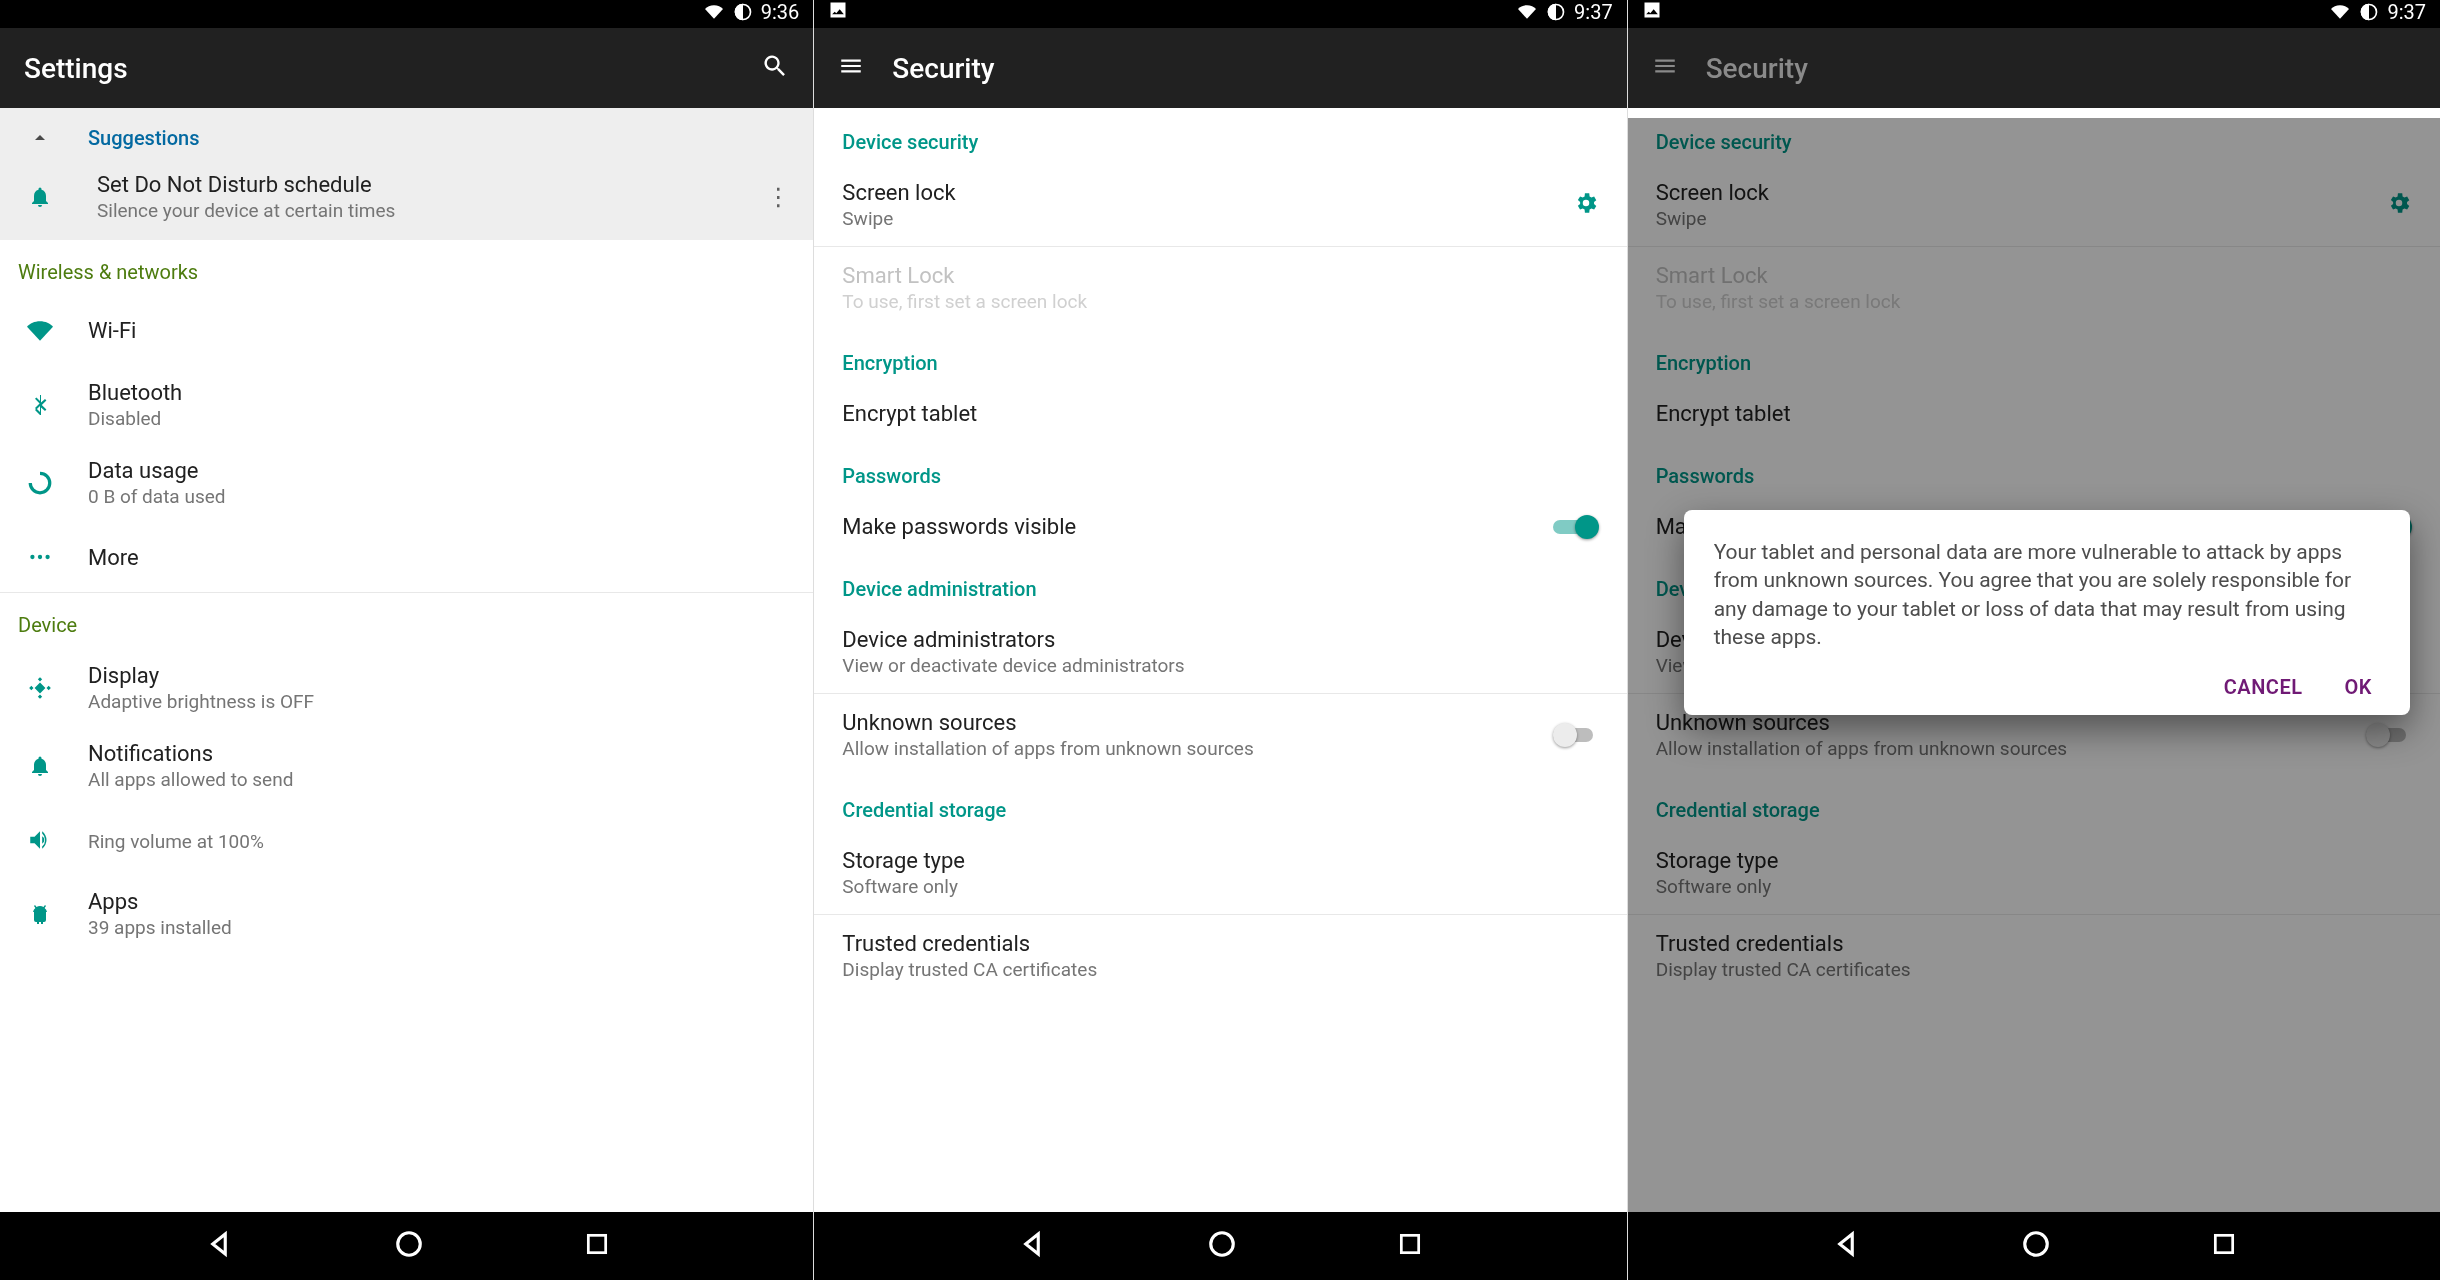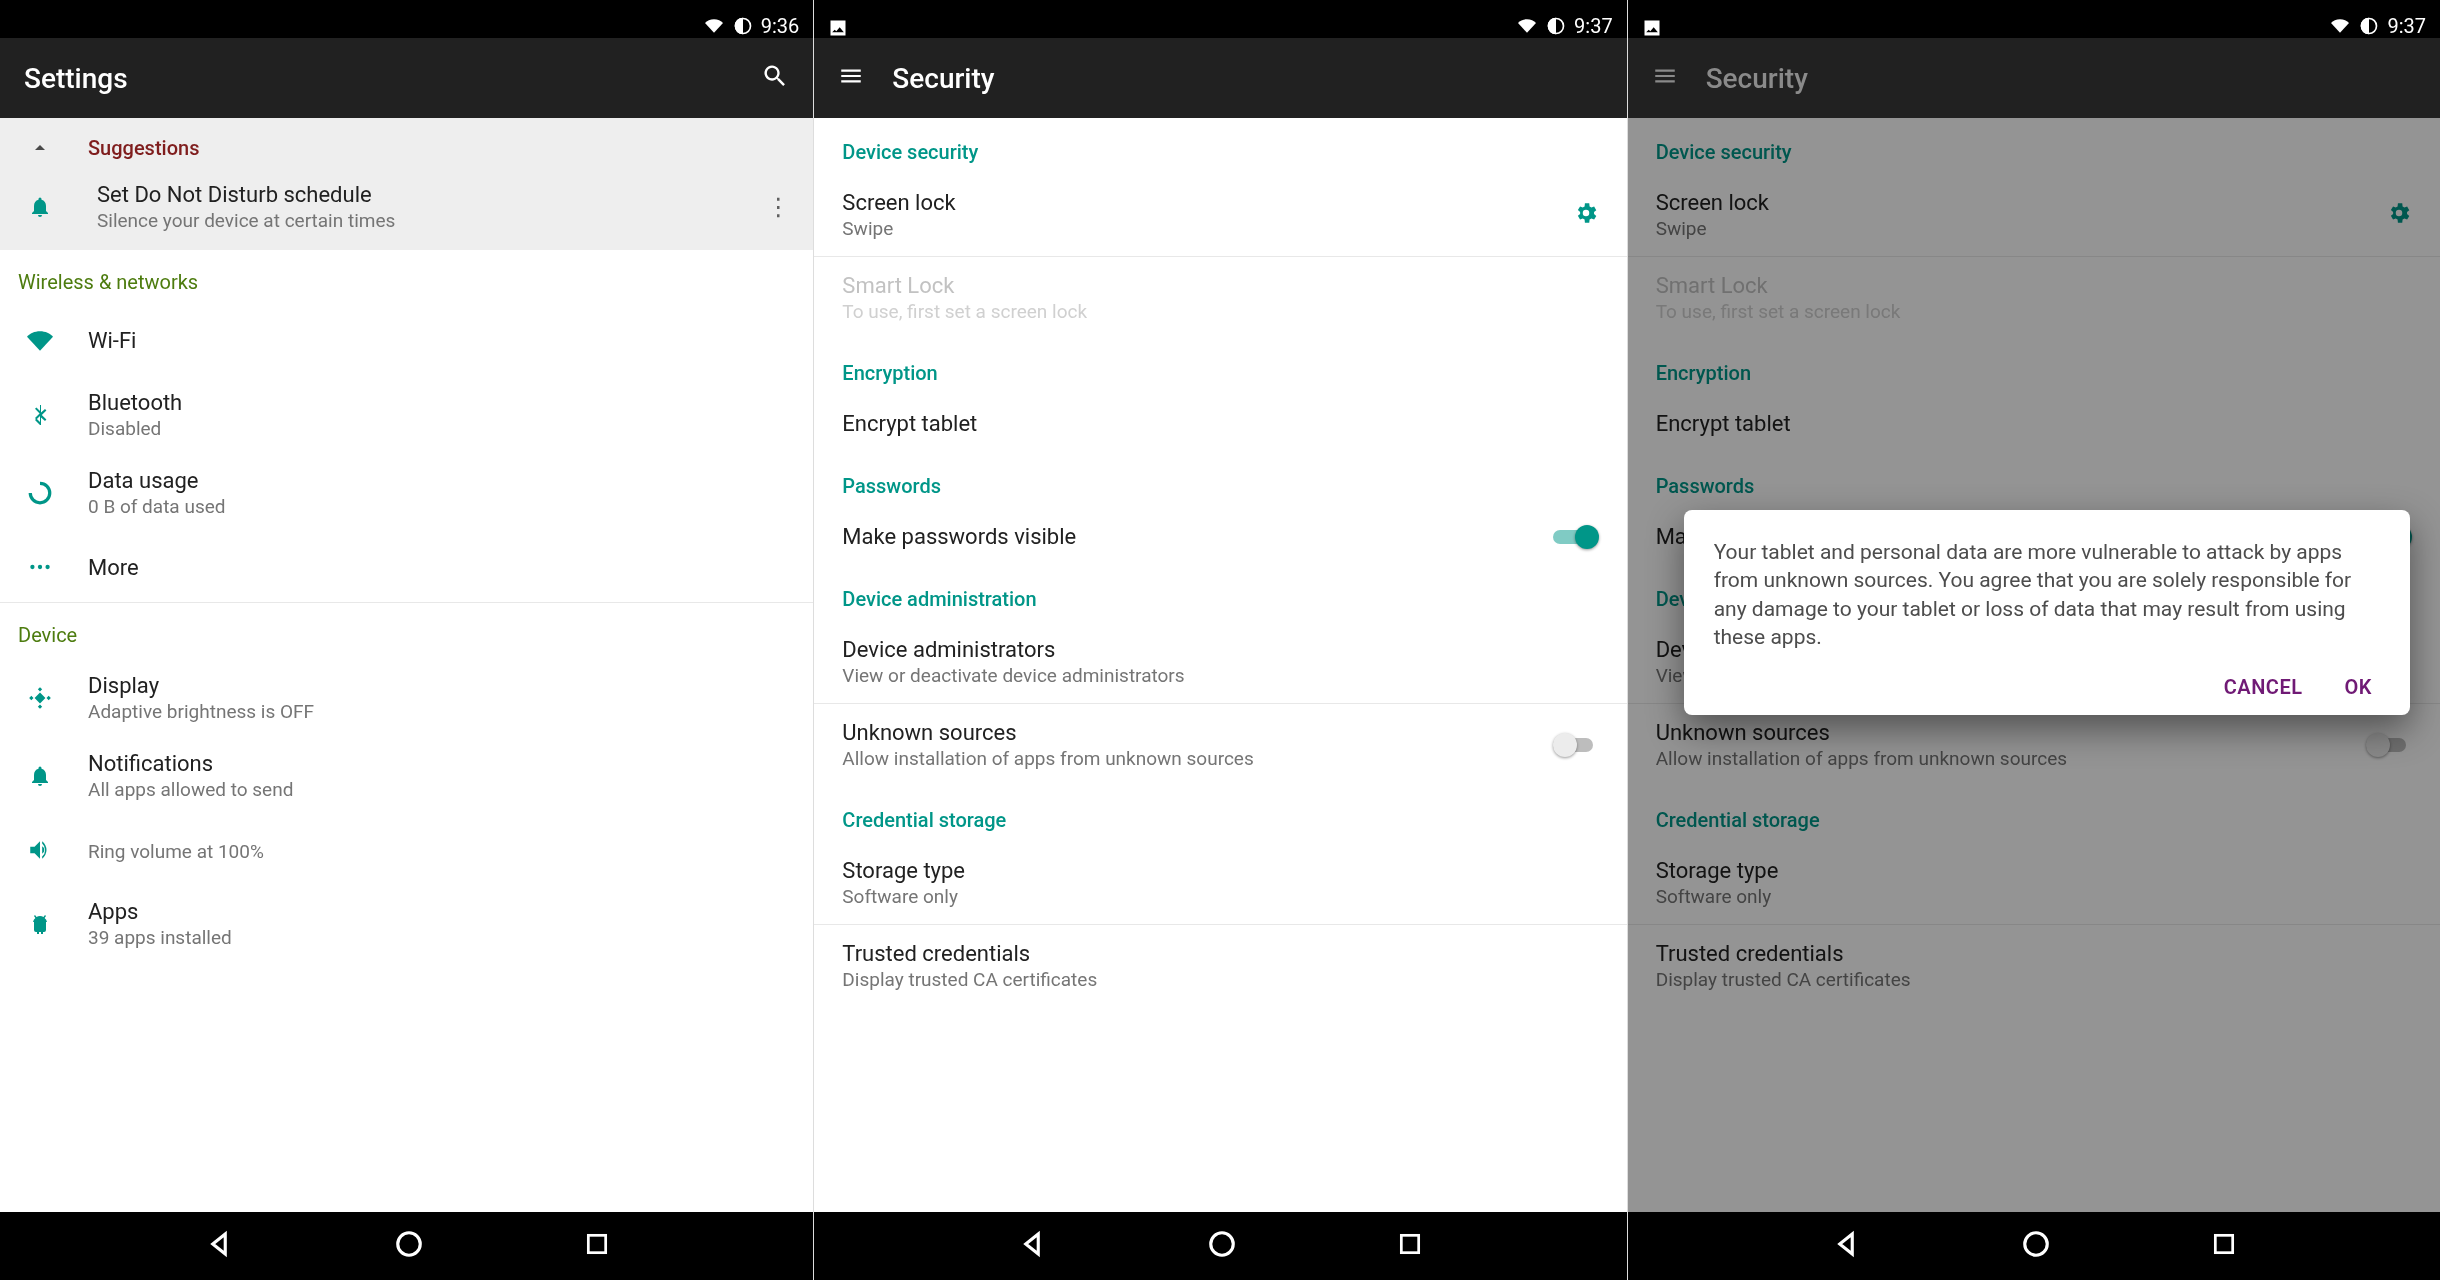--- a/index.html
+++ b/index.html
@@ -17,25 +17,25 @@
     height: 1280px;
     background: #ffffff;
     overflow: hidden;
     display: flex;
     flex-direction: column;
   }
   .panel + .panel { border-left: 1px solid #ddd; }
 
   
   .status-bar {
-    height: 38px;
+    height: 28px;
     background: #000;
     color: #fff;
     display: flex;
-    align-items: flex-end;
+    align-items: flex-start;
     justify-content: space-between;
     padding: 0 14px;
     font-size: 20px;
   }
   .status-left, .status-right { display:flex; align-items:center; gap:8px; }
   .status-right svg { fill:#fff; }
   .status-time { font-weight:400; font-size:20px; }
 
   
   .app-header {
@@ -81,21 +81,21 @@
   .list-item .icon-slot { width:40px; display:flex; justify-content:center; }
   .list-item .icon-slot svg { fill:#009688; }
   .list-item .text-slot { flex:1; }
   .list-item .title-line { font-size:22px; color:#212121; }
   .list-item .sub-line { font-size:19px; color:#757575; margin-top:2px; }
 
   .suggestion-box { background:#eeeeee; }
   .suggestion-header {
     display:flex; align-items:flex-start; gap:28px;
     padding: 18px 20px 10px 20px;
-    color:#7f1d1d; font-size:20px; font-weight:500;
+    color:#0369a1; font-size:20px; font-weight:500;
   }
   .suggestion-header .chev { width:40px; display:flex; justify-content:center; color:#4a4a4a;}
   .suggestion-item { display:flex; align-items:center; gap:37px; padding:12px 20px 18px 20px; }
   .suggestion-item .icon-slot { width:40px; display:flex; justify-content:center; }
   .suggestion-item .title-line { font-size:22px; color:#212121; }
   .suggestion-item .sub-line { font-size:19px; color:#757575; margin-top:2px; }
   .suggestion-item .overflow { color:#5f5f5f; font-size:24px; width:30px; text-align:center;}
 
   .divider { height:1px; background:#e8e8e8; }
 

